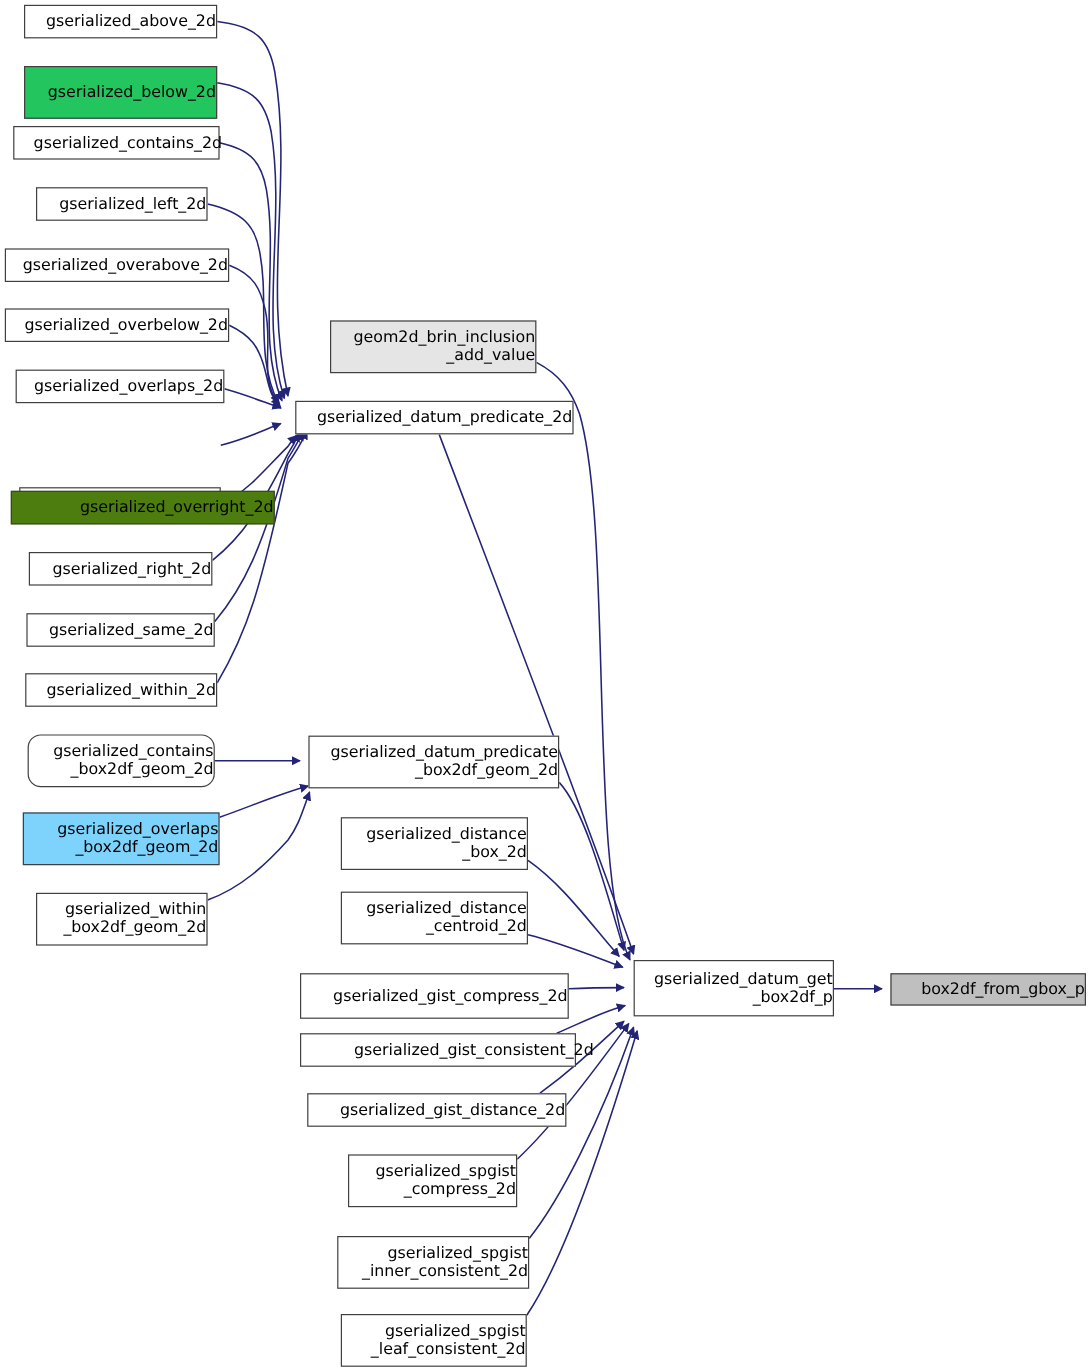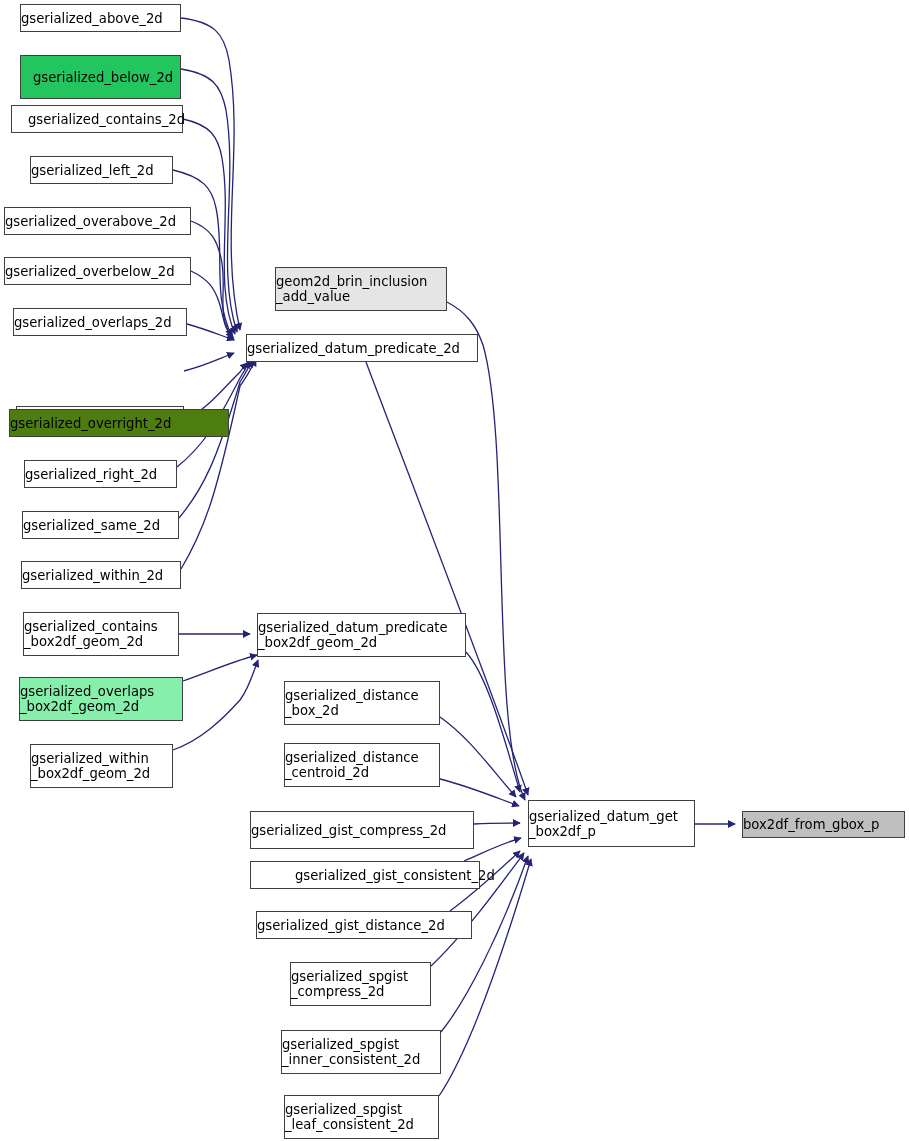--- a/index.html
+++ b/index.html
@@ -7,21 +7,21 @@
   #graph{position:relative;width:909px;height:1141px;overflow:hidden;}
   svg#edges{position:absolute;left:0;top:0;width:909px;height:1141px;}
   .node{
     position:absolute;
     box-sizing:border-box;
     border:1px solid #404040;
     background:#ffffff;
     display:flex;
     align-items:center;
     justify-content:center;
-    text-align:left;
+    text-align:right;
     font-size:13.2px;
     line-height:15px;
     color:#000000;
     white-space:pre;
     letter-spacing:0px;
   }
   .node.highlight{background:#bfbfbf;}
   .node .lbl{display:block;width:100%;white-space:pre;}
 </style>
 </head>
@@ -70,23 +70,23 @@
       <div class="node" style="left: 11px; top: 105px; width: 172px; height: 28px; border-color: rgb(64, 64, 64); color: rgb(0, 0, 0); background: rgb(255, 255, 255); padding-left: 16px;"><span class="lbl">gserialized_contains_2d</span></div>
       <div class="node" style="left: 30px; top: 156px; width: 143px; height: 28px; border-color: rgb(64, 64, 64); color: rgb(0, 0, 0); background: rgb(255, 255, 255);"><span class="lbl">gserialized_left_2d</span></div>
       <div class="node" style="left: 4px; top: 207px; width: 187px; height: 28px; border-color: rgb(64, 64, 64); color: rgb(0, 0, 0); background: rgb(255, 255, 255);"><span class="lbl">gserialized_overabove_2d</span></div>
       <div class="node" style="left: 4px; top: 257px; width: 187px; height: 28px; border-color: rgb(64, 64, 64); color: rgb(0, 0, 0); background: rgb(255, 255, 255);"><span class="lbl">gserialized_overbelow_2d</span></div>
       <div class="node" style="left: 13px; top: 308px; width: 174px; height: 28px; border-color: rgb(64, 64, 64); color: rgb(0, 0, 0); background: rgb(255, 255, 255);"><span class="lbl">gserialized_overlaps_2d</span></div>
       <div class="node" style="left: 16px; top: 359px; width: 168px; height: 28px; border-color: rgb(64, 64, 64); color: #14532d; background: rgb(255, 255, 255); margin-top: 47px;"><span class="lbl">gserialized_overleft_2d</span></div>
       <div class="node" style="left: 9px; top: 409px; width: 220px; height: 28px; border-color: rgb(64, 64, 64); color: rgb(0, 0, 0); background: #4d7c0f;"><span class="lbl">gserialized_overright_2d</span></div>
       <div class="node" style="left: 24px; top: 460px; width: 153px; height: 28px; border-color: rgb(64, 64, 64); color: rgb(0, 0, 0); background: rgb(255, 255, 255);"><span class="lbl">gserialized_right_2d</span></div>
       <div class="node" style="left: 22px; top: 511px; width: 157px; height: 28px; border-color: rgb(64, 64, 64); color: rgb(0, 0, 0); background: rgb(255, 255, 255);"><span class="lbl">gserialized_same_2d</span></div>
       <div class="node" style="left: 21px; top: 561px; width: 160px; height: 28px; border-color: rgb(64, 64, 64); color: rgb(0, 0, 0); background: rgb(255, 255, 255);"><span class="lbl">gserialized_within_2d</span></div>
-      <div class="node" style="left: 23px; top: 612px; width: 156px; height: 44px; border-color: rgb(64, 64, 64); color: rgb(0, 0, 0); background: rgb(255, 255, 255);"><span class="lbl">gserialized_contains
+      <div class="node" style="left: 23px; top: 612px; width: 156px; height: 44px; border-color: rgb(64, 64, 64); color: rgb(0, 0, 0); background: rgb(255, 255, 255); border-radius: 11px;"><span class="lbl">gserialized_contains
 _box2df_geom_2d</span></div>
-      <div class="node" style="left: 19px; top: 677px; width: 164px; height: 44px; border-color: rgb(64, 64, 64); color: rgb(0, 0, 0); background: #86efac;"><span class="lbl">gserialized_overlaps
+      <div class="node" style="left: 19px; top: 677px; width: 164px; height: 44px; border-color: rgb(64, 64, 64); color: rgb(0, 0, 0); background: #7dd3fc;"><span class="lbl">gserialized_overlaps
 _box2df_geom_2d</span></div>
       <div class="node" style="left: 30px; top: 744px; width: 143px; height: 44px; border-color: rgb(64, 64, 64); color: rgb(0, 0, 0); background: rgb(255, 255, 255);"><span class="lbl">gserialized_within
 _box2df_geom_2d</span></div>
       <div class="node" style="left: 275px; top: 267px; width: 172px; height: 44px; border-color: rgb(64, 64, 64); color: rgb(0, 0, 0); background: #e5e5e5;"><span class="lbl">geom2d_brin_inclusion
 _add_value</span></div>
       <div class="node" style="left: 246px; top: 334px; width: 232px; height: 28px; border-color: rgb(64, 64, 64); color: rgb(0, 0, 0); background: rgb(255, 255, 255);"><span class="lbl">gserialized_datum_predicate_2d</span></div>
       <div class="node" style="left: 257px; top: 613px; width: 209px; height: 44px; border-color: rgb(64, 64, 64); color: rgb(0, 0, 0); background: rgb(255, 255, 255);"><span class="lbl">gserialized_datum_predicate
 _box2df_geom_2d</span></div>
       <div class="node" style="left: 284px; top: 681px; width: 156px; height: 44px; border-color: rgb(64, 64, 64); color: rgb(0, 0, 0); background: rgb(255, 255, 255);"><span class="lbl">gserialized_distance
 _box_2d</span></div>

